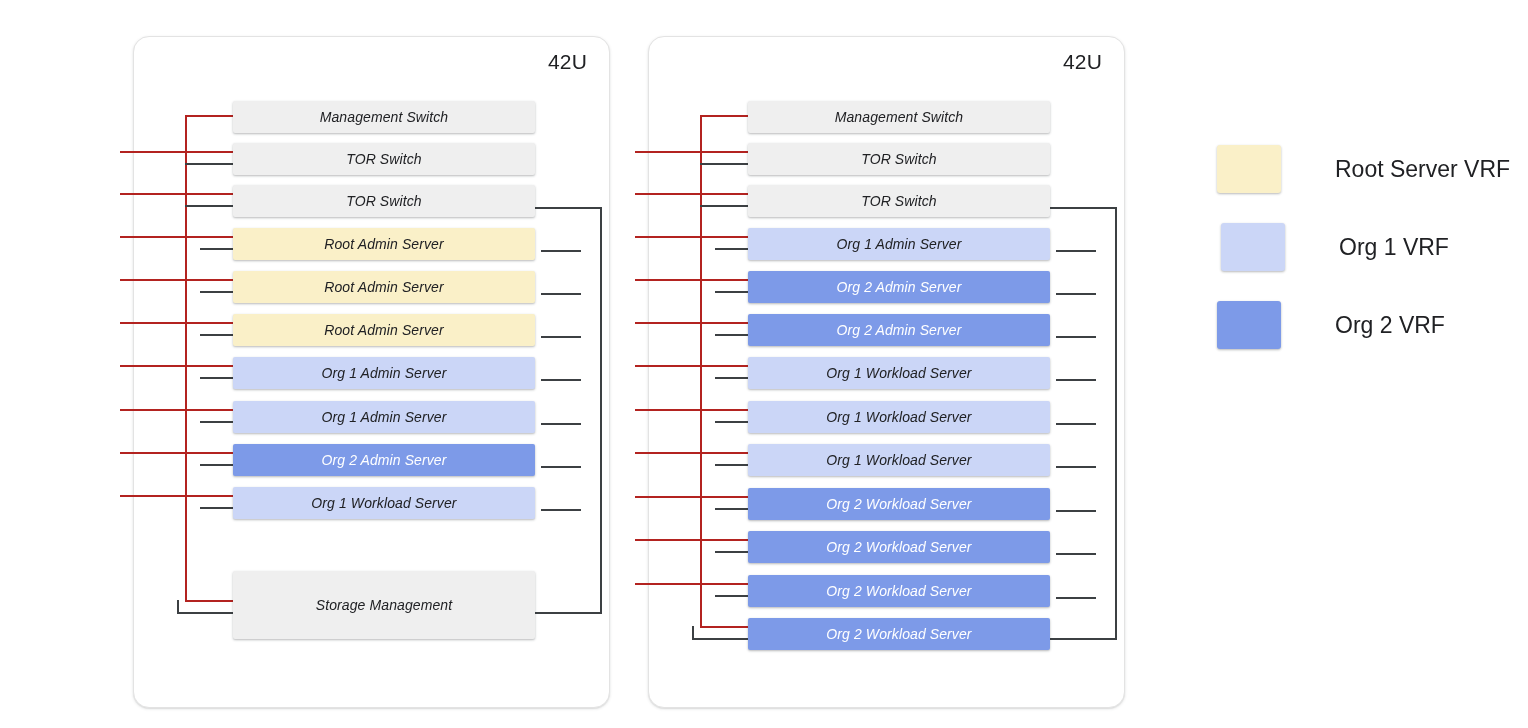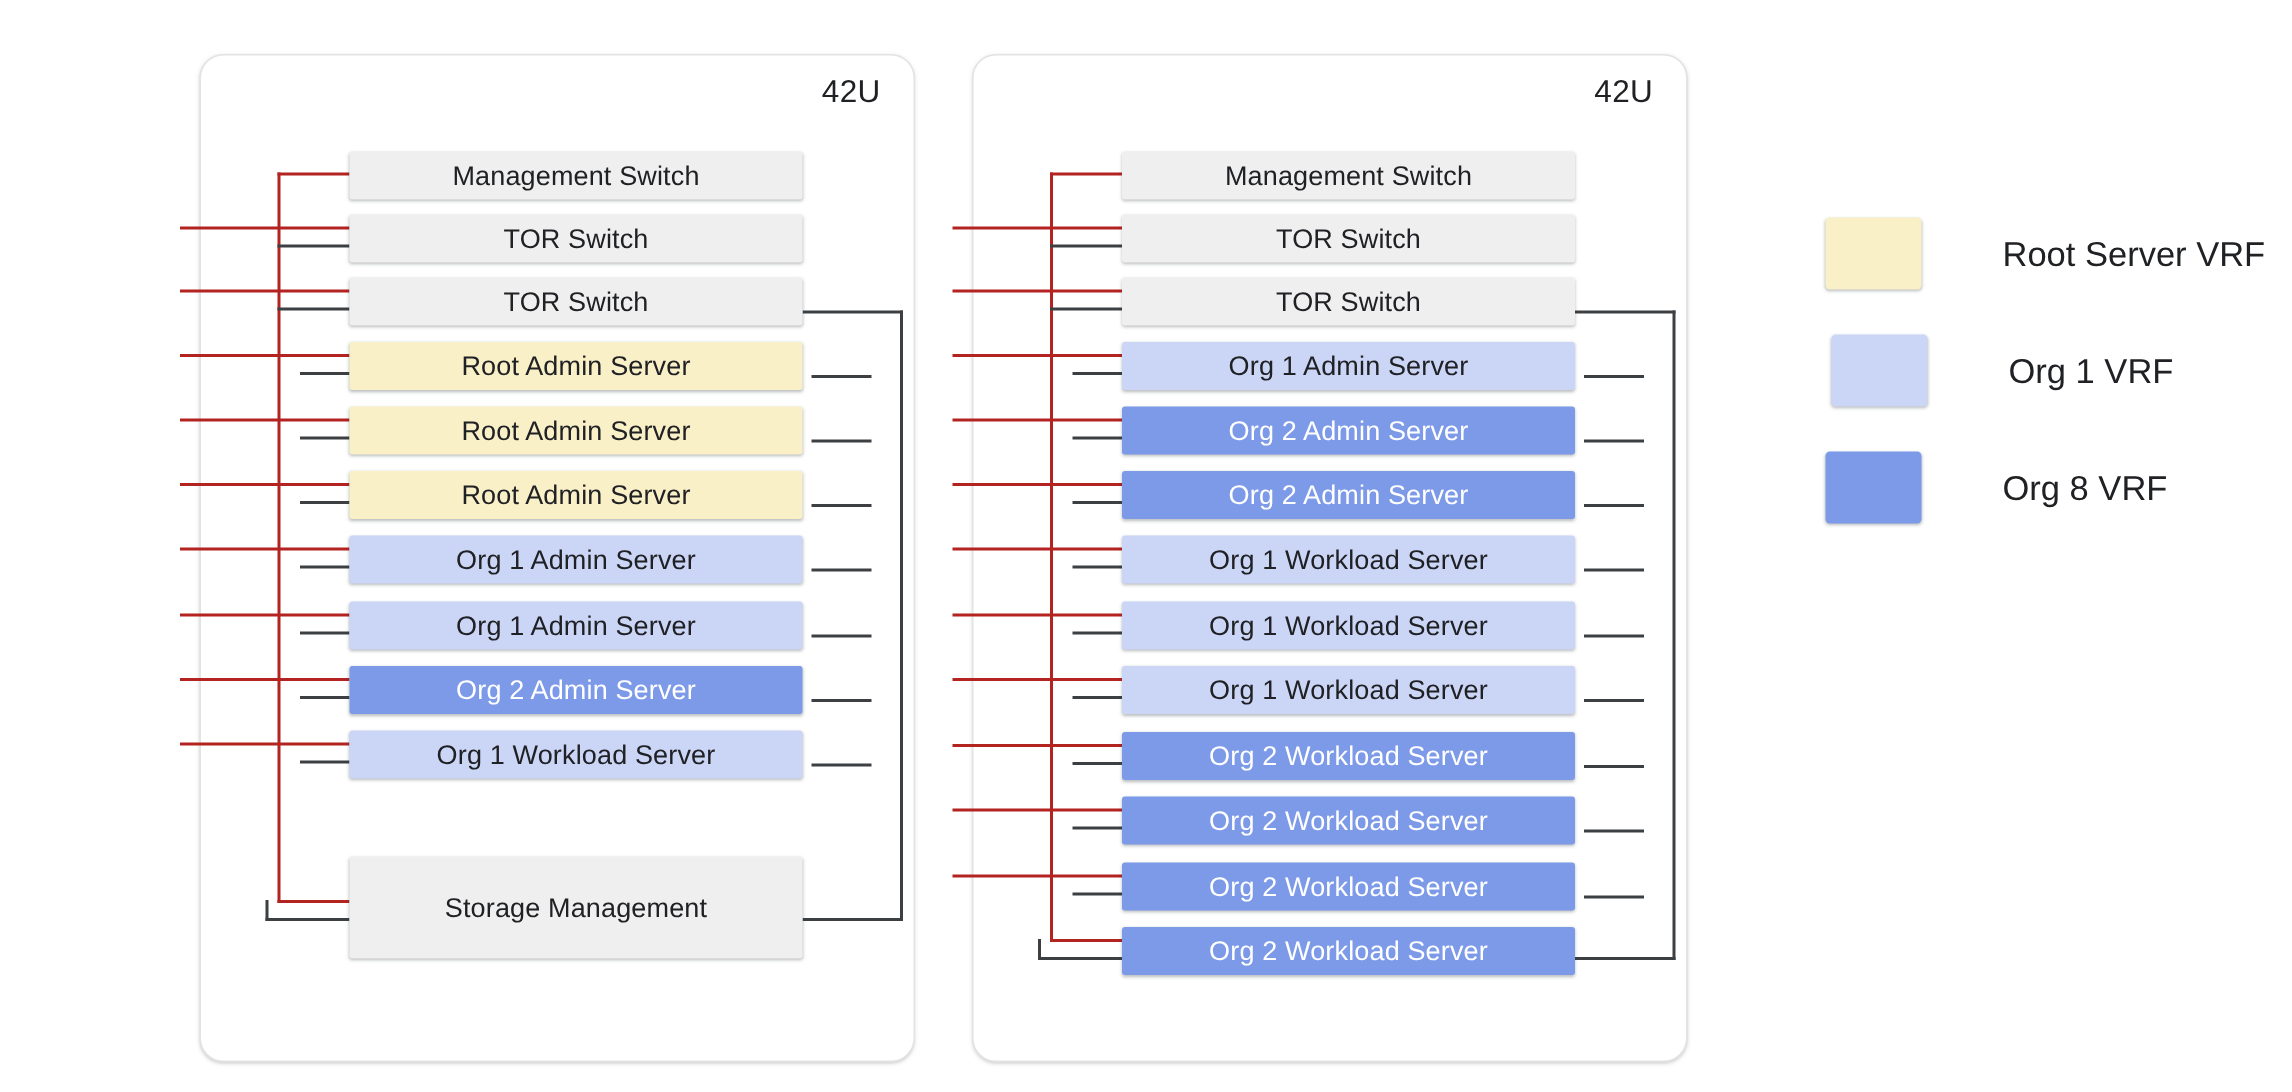--- a/index.html
+++ b/index.html
@@ -42,25 +42,26 @@
 
   
   .unit {
     position: absolute;
     height: 32px;
     box-sizing: border-box;
     border-radius: 2px;
     display: flex;
     align-items: center;
     justify-content: center;
-    font-size: 18px;
+    font-size: 14px;
     line-height: 22px;
     letter-spacing: 0.1px;
     white-space: nowrap;
     box-shadow: 0 1px 2px rgba(60,64,67,0.25), 0 1px 3px rgba(60,64,67,0.12);
+    font-style: italic;
   }
   .unit.tall {
     height: 68px;
   }
   .u-grey  { background: #efefef; color: #202124; }
   .u-cream { background: #faf0c8; color: #202124; }
   .u-blue1 { background: #cbd6f7; color: #202124; }
   .u-blue2 { background: #7d9ae8; color: #ffffff; }
 
   
@@ -217,17 +218,17 @@
       <span class="legend-label">Root Server VRF</span>
     </div>
 
     <div class="legend-row" style="left:4px; top:78px;">
       <span class="legend-swatch" id="legend-swatch-1" style="background: rgb(203, 214, 247);"></span>
       <span class="legend-label">Org 1 VRF</span>
     </div>
 
     <div class="legend-row" style="left:0px; top:156px;">
       <span class="legend-swatch" id="legend-swatch-2" style="background: rgb(125, 154, 232);"></span>
-      <span class="legend-label">Org 8 VRF</span>
+      <span class="legend-label">Org 2 VRF</span>
     </div>
   </div>
 
 </div>
 
 </body></html>

